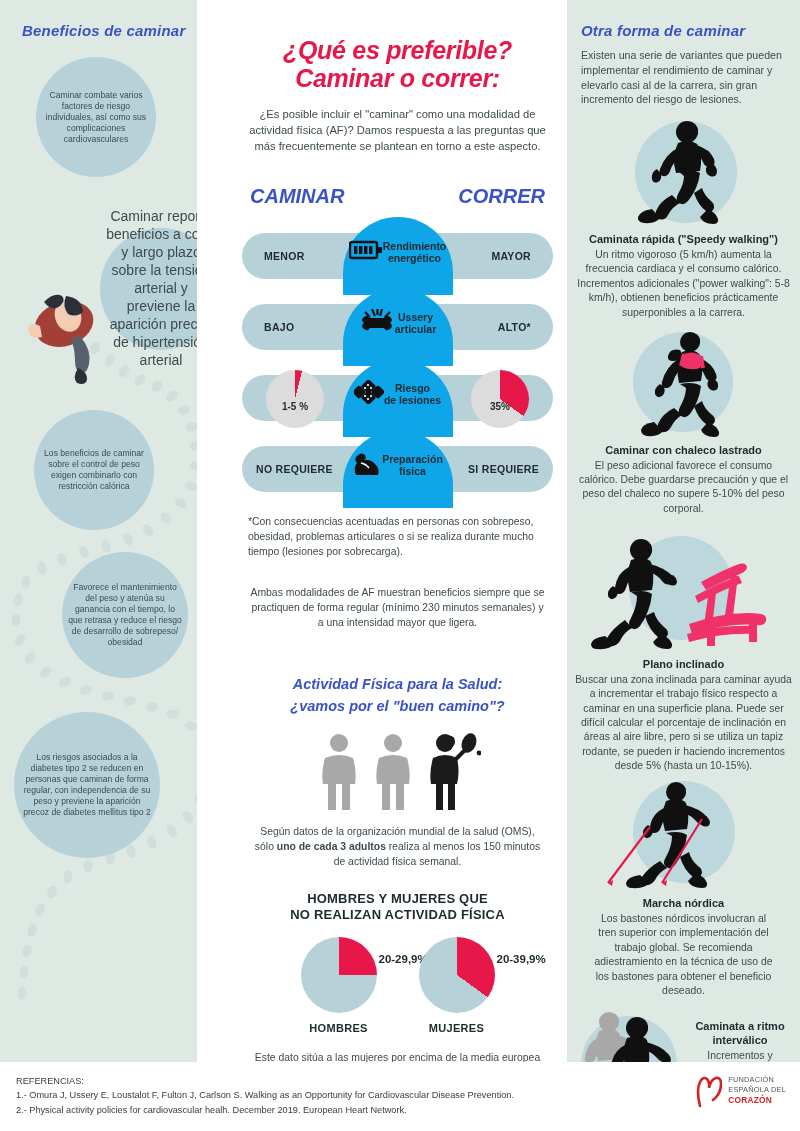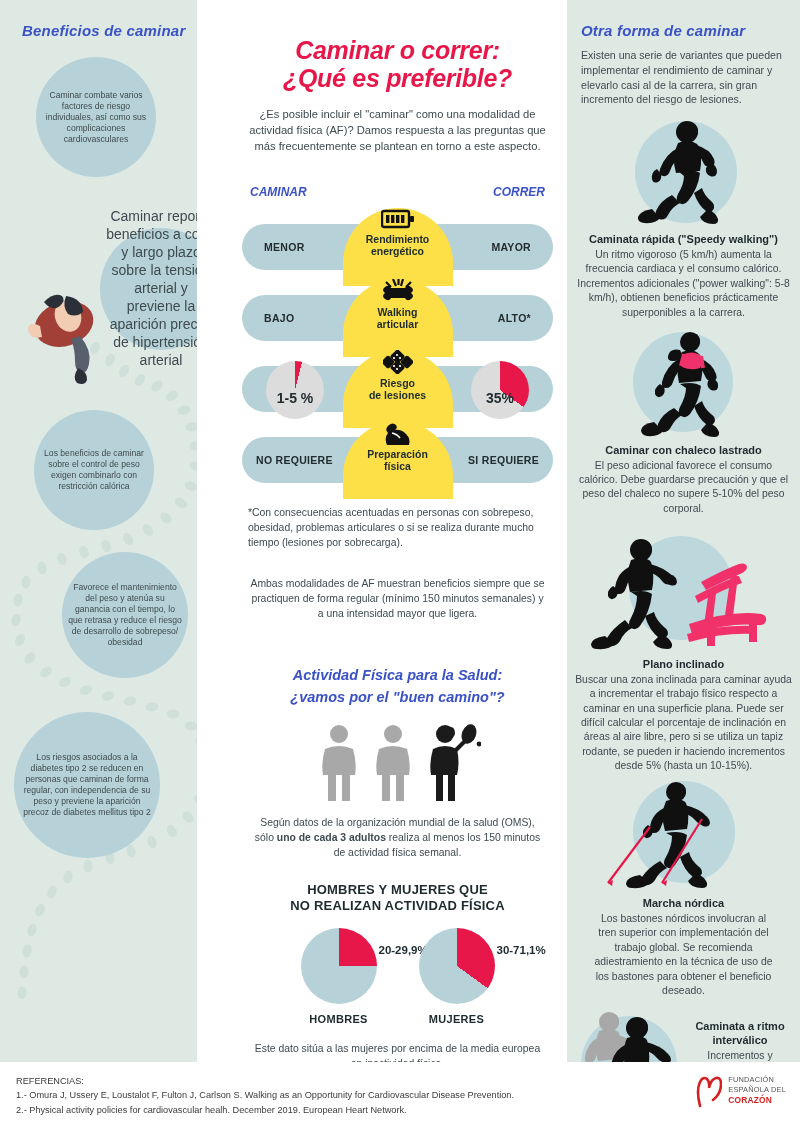--- a/index.html
+++ b/index.html
@@ -48,21 +48,21 @@
     text-align: center; color: #e8174a;
     font-weight: bold; font-style: italic; font-size: 25px;
     line-height: 1.12; letter-spacing: -.3px;
   }
   .intro {
     text-align: center; color: #3e4a4f; font-size: 11.2px;
     line-height: 1.45;
   }
   .cmp-header {
     display: flex; justify-content: space-between; align-items: center;
-    font-size: 12px; font-weight: bold; font-style: italic; color: #3a52c6;
+    font-size: 20px; font-weight: bold; font-style: italic; color: #3a52c6;
   }
 
   .row {
     position: relative; height: 62px; margin-bottom: 8px;
   }
   .bar {
     position: absolute; top: 16px; left: 0; right: 0; height: 46px;
     background: #b6d2d8; border-radius: 23px;
     display: flex; align-items: center; justify-content: space-between;
   }
@@ -73,36 +73,36 @@
   .bar-label.right { margin-right: 22px; }
   .arrow {
     position: absolute; top: 29px; width: 0; height: 0;
     border-top: 11px solid transparent; border-bottom: 11px solid transparent;
   }
   .arrow.l { left: 105px;  border-right: 13px solid #8cb6c0; }
   .arrow.r { right: 105px; border-left: 13px solid #8cb6c0; }
   .dome {
     position: absolute; left: 50%; transform: translateX(-50%);
     top: 0; width: 110px; height: 78px;
-    background: #fde047; border-radius: 55px 55px 0 0;
-    display: flex; flex-direction: column; align-items: center;
-    justify-content: flex-start; padding-bottom: 8px;
+    background: #0ea5e9; border-radius: 55px 55px 0 0;
+    display: flex; flex-direction: row; align-items: center;
+    justify-content: center; padding-bottom: 8px;
   }
   .dome .dome-txt {
     font-size: 10.5px; font-weight: bold; color: #1d2a2e;
     text-align: center; line-height: 1.15;
   }
   .dome .dome-icon { margin-bottom: 3px; }
 
   .pie-badge {
     position: absolute; top: 11px; width: 58px; height: 58px; border-radius: 50%;
     display: flex; align-items: center; justify-content: center;
   }
   .pie-badge .pct {
-    position: relative; font-size: 14px; font-weight: bold; color: #222b2e;
+    position: relative; font-size: 10px; font-weight: bold; color: #222b2e;
     top: 8px;
   }
 
   .note {
     font-size: 10.4px; color: #3e4a4f; line-height: 1.45;
   }
   .note.center { text-align: center; }
 
   .sub-title {
     text-align: center; color: #3a52c6; font-weight: bold; font-style: italic;
@@ -246,22 +246,22 @@
 
     <div class="bubble" style="left:14px; top:712px; width:146px; height:146px; font-size:8.6px;">
       <span>Los riesgos asociados a la diabetes tipo 2 se reducen en personas que caminan de forma regular, con independencia de su peso y previene la aparición precoz de diabetes mellitus tipo 2</span>
     </div>
 
   </div>
 
   <div class="col-center">
 
     <div class="main-title" style="margin-top:36px;">
+      <div>¿Qué es preferible?</div>
       <div>Caminar o correr:</div>
-      <div>¿Qué es preferible?</div>
     </div>
 
     <div class="intro" style="margin:14px 18px 0 18px;">¿Es posible incluir el "caminar" como una modalidad de actividad física (AF)? Damos respuesta a las preguntas que más frecuentemente se plantean en torno a este aspecto.</div>
 
     <div class="cmp-header" style="margin:30px 22px 0 22px;">
       <span>CAMINAR</span>
       <span>CORRER</span>
     </div>
 
     <div class="row" style="margin:9px 14px 8px 14px;">
@@ -293,21 +293,21 @@
         <span class="bar-label right">ALTO*</span>
       </div>
       <div class="arrow l"></div>
       <div class="arrow r"></div>
       <div class="dome">
         <svg class="dome-icon" width="36" height="24" viewBox="0 0 36 24">
           <path d="M5 14 q-4 -3 0 -6 q4 -3 6 1 l14 0 q2 -4 6 -1 q4 3 0 6 q4 3 0 6 q-4 3 -6 -1 l-14 0 q-2 4 -6 1 q-4 -3 0 -6z" fill="#111"></path>
           <path d="M16 7 L13 0 M21 7 L23 0 M18.5 6 L18.5 -1 M11 8 L6 3 M26 8 L31 3" stroke="#111" stroke-width="2.2" fill="none"></path>
         </svg>
         <div class="dome-txt">
-          <div>Walking</div>
+          <div>Ussery</div>
           <div>articular</div>
         </div>
       </div>
     </div>
 
     <div class="row" style="margin:9px 14px 8px 14px;">
       <div class="bar"></div>
       <div class="pie-badge" style="left:24px; background: conic-gradient(#e8174a 0deg 14deg, #dcdcdc 14deg 360deg);">
         <span class="pct">1-5 %</span>
       </div>
@@ -354,21 +354,21 @@
         </svg>
         <div class="dome-txt">
           <div>Preparación</div>
           <div>física</div>
         </div>
       </div>
     </div>
 
     <div class="note" style="margin:22px 20px 0 20px;">*Con consecuencias acentuadas en personas con sobrepeso, obesidad, problemas articulares o si se realiza durante mucho tiempo (lesiones por sobrecarga).</div>
 
-    <div class="note center" style="margin:26px 20px 0 20px;">Ambas modalidades de AF muestran beneficios siempre que se practiquen de forma regular (mínimo 150 minutos semanales) y a una intensidad mayor que ligera.</div>
+    <div class="note center" style="margin:26px 20px 0 20px;">Ambas modalidades de AF muestran beneficios siempre que se practiquen de forma regular (mínimo 230 minutos semanales) y a una intensidad mayor que ligera.</div>
 
     <div class="sub-title" style="margin:44px 14px 0 14px;">
       <div>Actividad Física para la Salud:</div>
       <div>¿vamos por el "buen camino"?</div>
     </div>
 
     <div style="display:flex;justify-content:center;gap:6px;margin-top:14px;">
       <svg width="48" height="80" viewBox="0 0 48 80">
         <circle cx="24" cy="11" r="9" fill="#a8a8a8"></circle>
         <path d="M10 26 q14 -6 28 0 q4 14 2 26 l-32 0 q-2 -12 2 -26z" fill="#a8a8a8"></path>
@@ -403,21 +403,21 @@
     </div>
 
     <div class="pies" style="margin-top:14px;">
       <div class="pie-unit">
         <div class="pie-circle" style="background: conic-gradient(#e8174a 0deg 90deg, #b6d2d8 90deg 360deg);"></div>
         <div class="pie-val">20-29,9%</div>
         <div class="pie-cap">HOMBRES</div>
       </div>
       <div class="pie-unit">
         <div class="pie-circle" style="background: conic-gradient(#e8174a 0deg 126deg, #b6d2d8 126deg 360deg);"></div>
-        <div class="pie-val">30-71,1%</div>
+        <div class="pie-val">20-39,9%</div>
         <div class="pie-cap">MUJERES</div>
       </div>
     </div>
 
     <div class="note center" style="margin:16px 22px 0 22px;">Este dato sitúa a las mujeres por encima de la media europea en inactividad física.</div>
 
     <div class="note center" style="margin:14px 16px 0 16px;">Dada la implicación que la inactividad física tiene para la salud general y prevalencia de enfermedades crónicas no transmisibles, este dato de alarma debería abrir puertas y estimular a los cambios necesarios que favorezcan una modificación profunda de los estilos de vida en nuestra sociedad.</div>
   </div>
 
   <div class="col-right">

